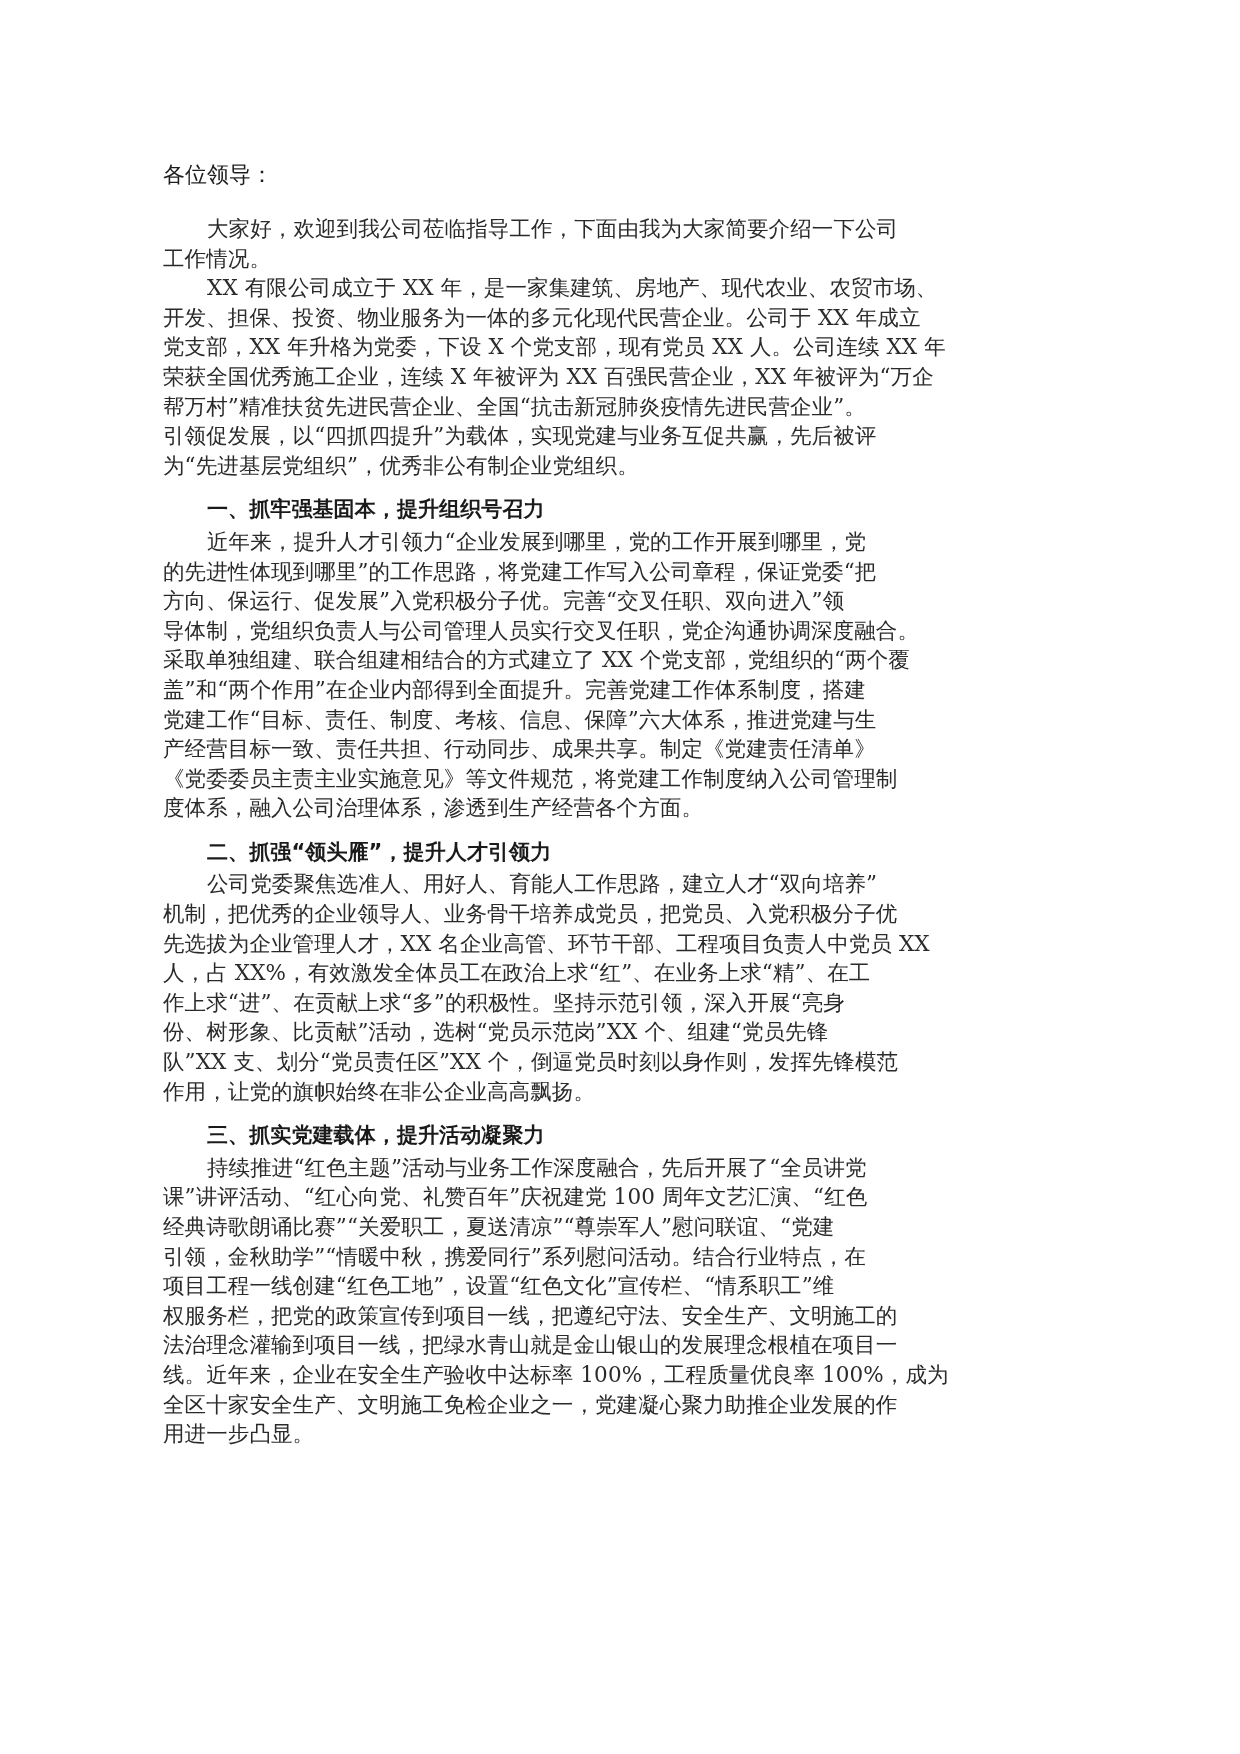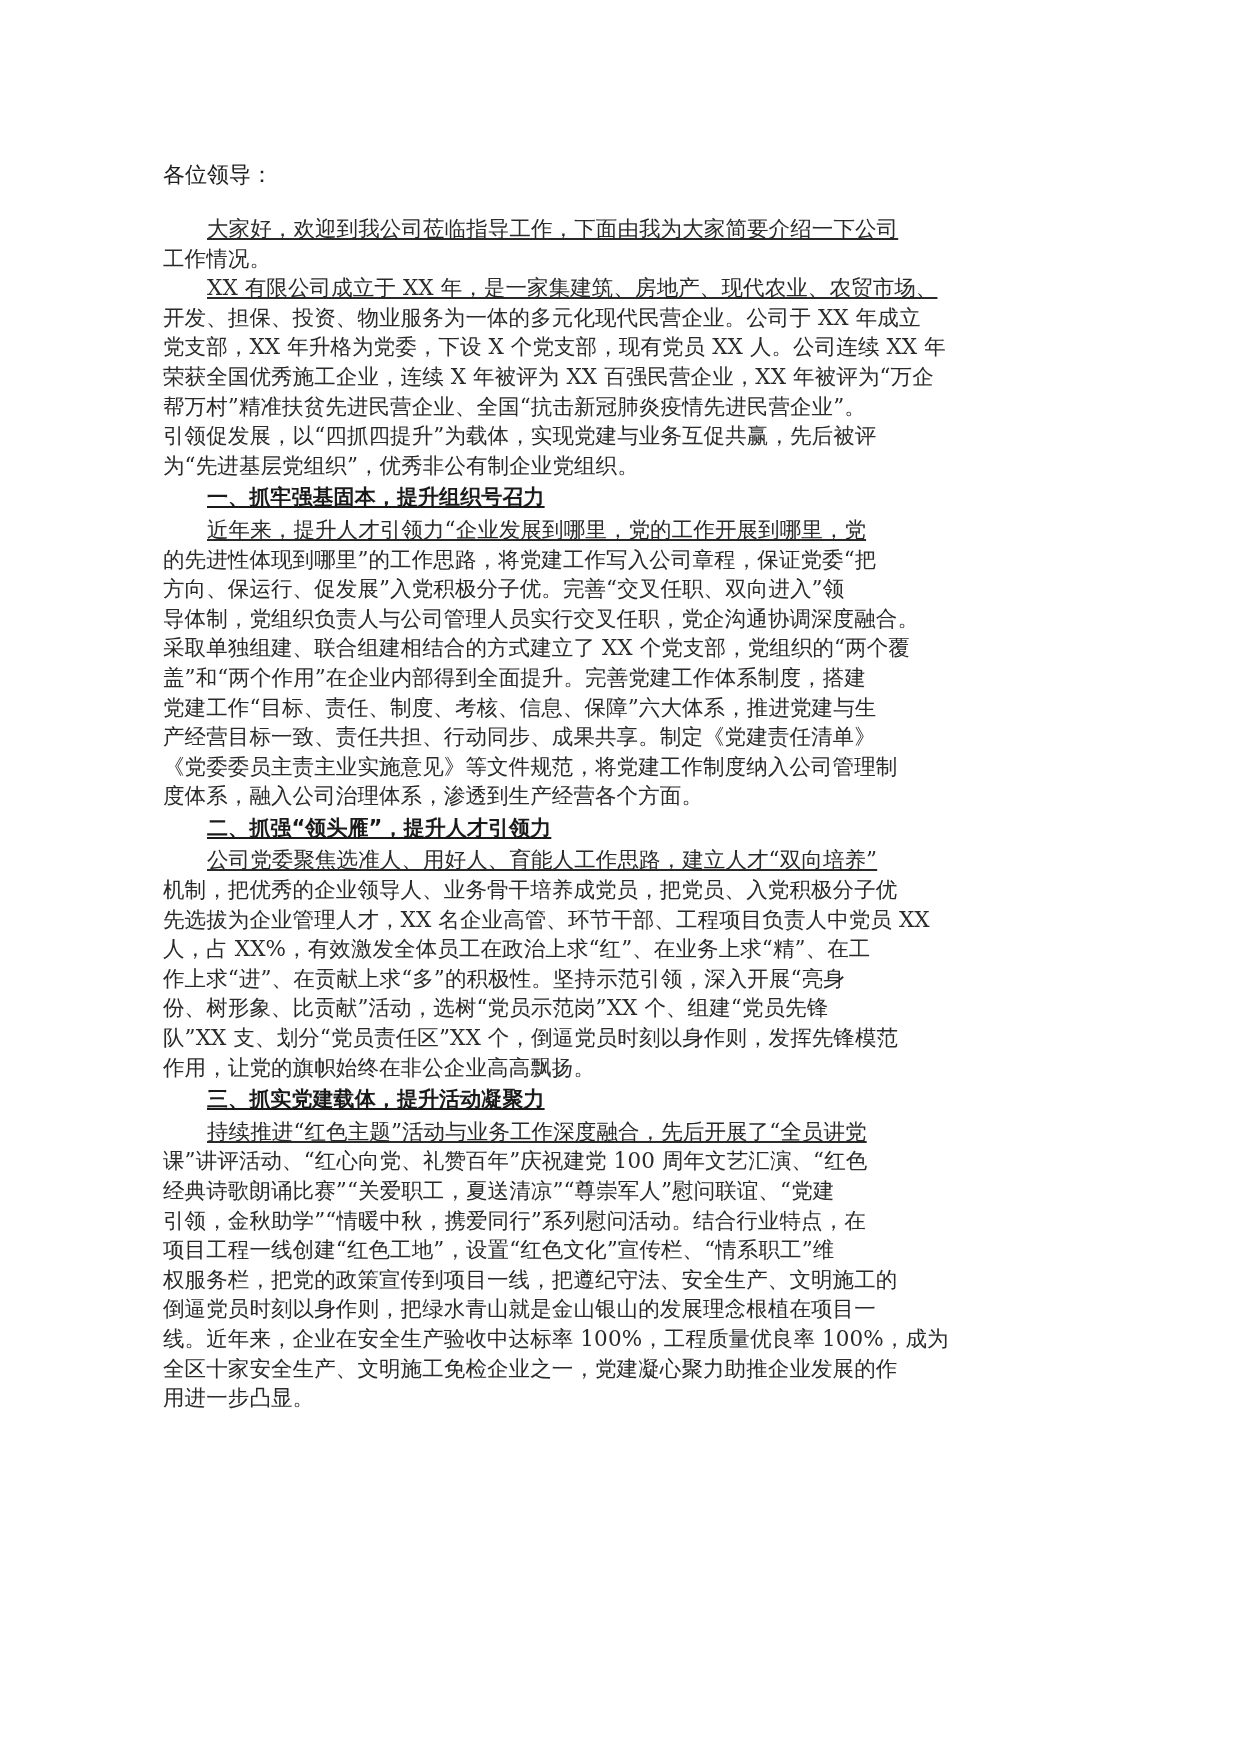--- a/index.html
+++ b/index.html
@@ -11,26 +11,26 @@
   }
   .salutation {
     font-family: "DejaVu Sans", "Liberation Sans", sans-serif;
     font-size: 22px; line-height: 30px; height: 30px; margin-bottom: 24px;
     white-space: nowrap; color: #1e1e1e;
   }
   .line {
     font-size: 21.5px; line-height: 29.6px; height: 29.6px;
     white-space: nowrap; letter-spacing: 0.1px;
   }
-  .indent { padding-left: 44px; text-decoration: underline; }
+  .indent { padding-left: 44px; }
   .heading {
     font-family: "DejaVu Sans", "Liberation Sans", sans-serif;
     font-weight: bold; font-size: 21px; color: #1a1a1a;
   }
-  .heading-gap { margin-top: 3px; margin-bottom: 2px; }
+  .heading-gap { margin-top: 15px; margin-bottom: 2px; }
 </style>
 </head>
 <body>
 
 <div class="page">
   <div class="salutation">各位领导：</div>
 
   <div>
     <div class="line indent">大家好，欢迎到我公司莅临指导工作，下面由我为大家简要介绍一下公司</div>
     <div class="line">工作情况。</div>
@@ -73,18 +73,18 @@
   </div>
 
   <div>
     <div class="line indent heading heading-gap">三、抓实党建载体，提升活动凝聚力</div>
     <div class="line indent">持续推进“红色主题”活动与业务工作深度融合，先后开展了“全员讲党</div>
     <div class="line">课”讲评活动、“红心向党、礼赞百年”庆祝建党 100 周年文艺汇演、“红色</div>
     <div class="line">经典诗歌朗诵比赛”“关爱职工，夏送清凉”“尊崇军人”慰问联谊、“党建</div>
     <div class="line">引领，金秋助学”“情暖中秋，携爱同行”系列慰问活动。结合行业特点，在</div>
     <div class="line">项目工程一线创建“红色工地”，设置“红色文化”宣传栏、“情系职工”维</div>
     <div class="line">权服务栏，把党的政策宣传到项目一线，把遵纪守法、安全生产、文明施工的</div>
-    <div class="line">倒逼党员时刻以身作则，把绿水青山就是金山银山的发展理念根植在项目一</div>
+    <div class="line">法治理念灌输到项目一线，把绿水青山就是金山银山的发展理念根植在项目一</div>
     <div class="line">线。近年来，企业在安全生产验收中达标率 100%，工程质量优良率 100%，成为</div>
     <div class="line">全区十家安全生产、文明施工免检企业之一，党建凝心聚力助推企业发展的作</div>
     <div class="line">用进一步凸显。</div>
   </div>
 </div>
 
 </body></html>

